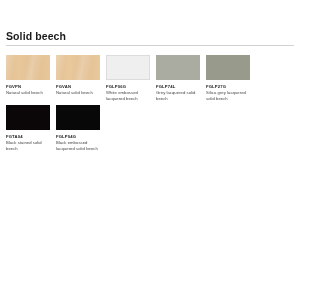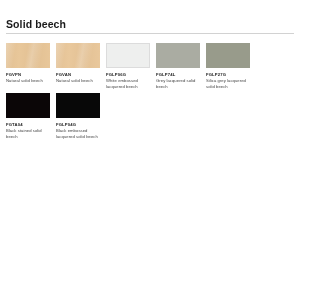--- a/index.html
+++ b/index.html
@@ -17,21 +17,21 @@
   .page {
     position: relative;
     width: 300px;
     height: 300px;
     box-sizing: border-box;
     padding: 0 6px;
   }
 
   
   .section-header {
-    padding-top: 18px;
+    padding-top: 30px;
   }
   .section-title {
     font-size: 10.5px;
     font-weight: bold;
     color: #1a1a1a;
     letter-spacing: 0.1px;
     line-height: 12px;
     margin: 0;
     padding-bottom: 3px;
   }

